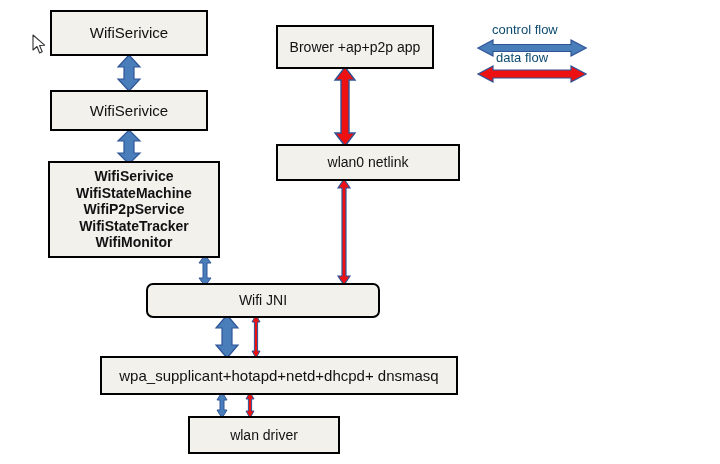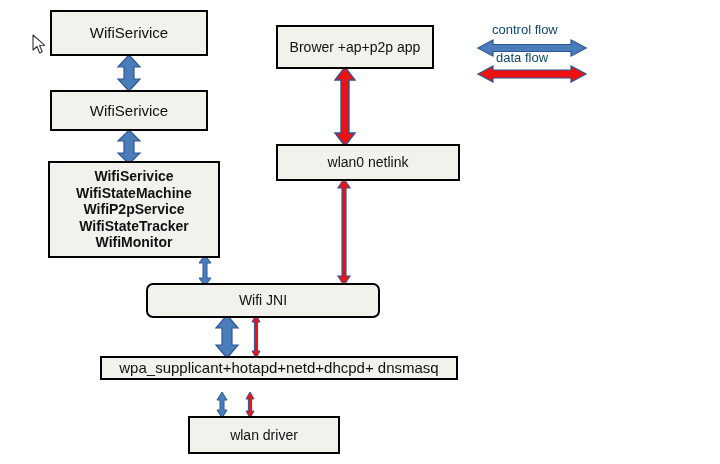--- a/index.html
+++ b/index.html
@@ -96,21 +96,21 @@
   </div>
 
   <div class="box" style="left:276px; top:144px; width:184px; height:37px; font-size:14px;">
     <span class="lbl">wlan0  netlink</span>
   </div>
 
   <div class="box" style="left:146px; top:283px; width:234px; height:35px; font-size:14px;border-radius:7px;">
     <span class="lbl">Wifi JNI</span>
   </div>
 
-  <div class="box" style="left:100px; top:356px; width:358px; height:24px; font-size:15px;">
+  <div class="box" style="left:100px; top:356px; width:358px; height:39px; font-size:15px;">
     <span class="lbl">wpa_supplicant+hotapd+netd+dhcpd+ dnsmasq</span>
   </div>
 
   <div class="box" style="left:188px; top:416px; width:152px; height:38px; font-size:14px;">
     <span class="lbl">wlan driver</span>
   </div>
 
   <div class="arrow" style="left:114px; top:54px; width:30px; height:38px;">
     <svg width="30" height="38" viewBox="0 0 30 38">
       <polygon points="15,1 26,13 20,13 20,25 26,25 15,37 4,25 10,25 10,13 4,13" fill="#4A7EBB" stroke="#2F5597" stroke-width="1.2"></polygon>

